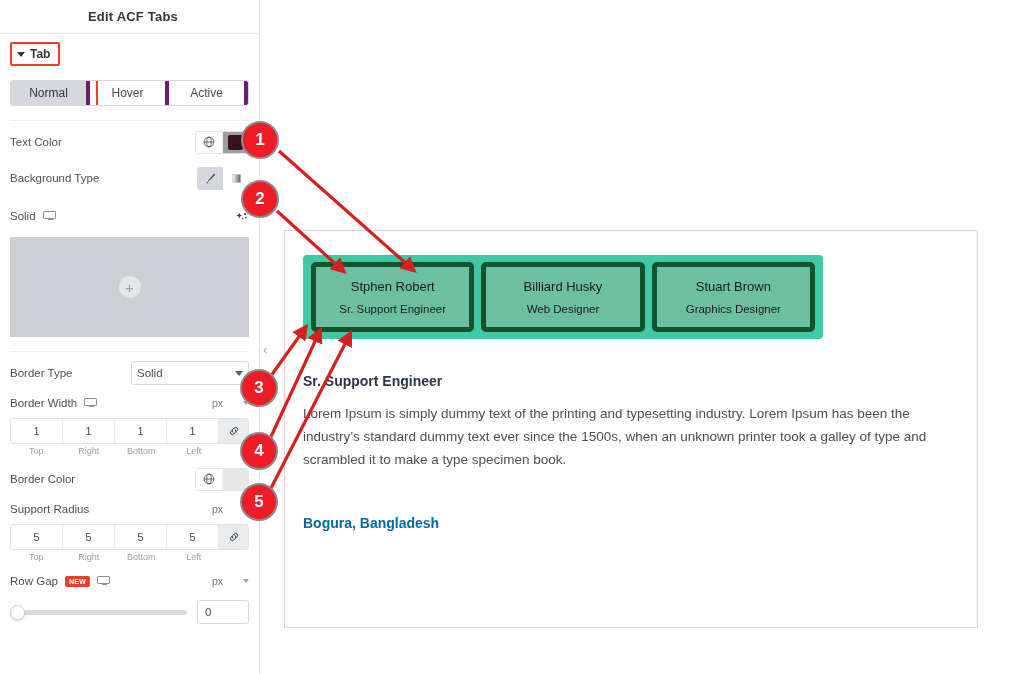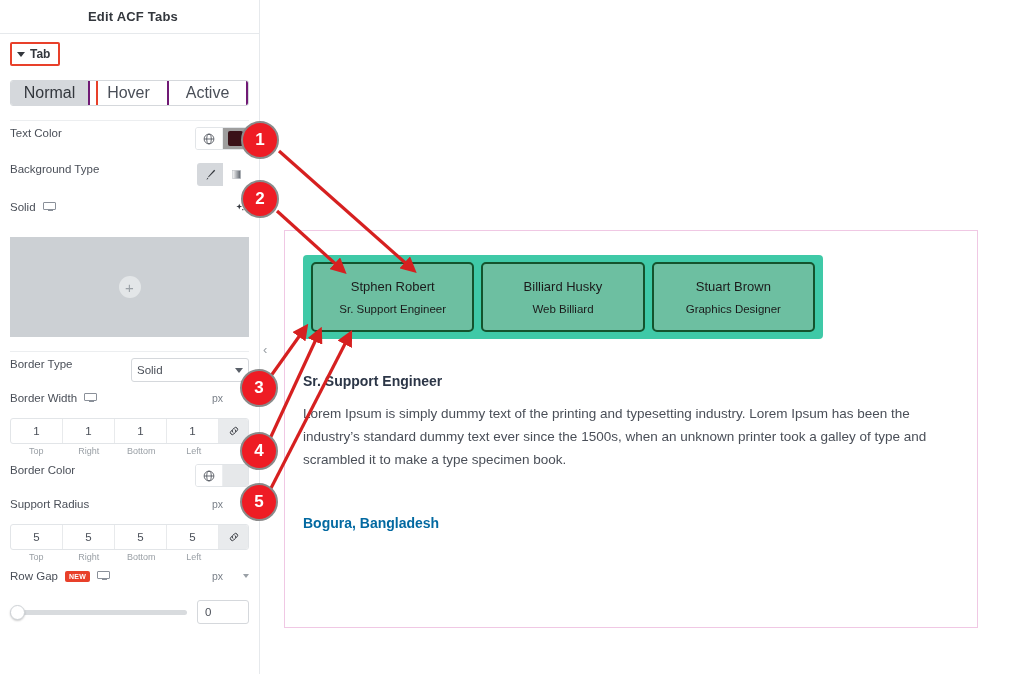--- a/index.html
+++ b/index.html
@@ -38,34 +38,34 @@
 
   .state-tabs {
     position: relative;
     margin: 14px 10px 0 10px;
     display: flex; height: 26px;
     border: 1px solid #d5d8dc; border-radius: 3px; overflow: hidden;
     background: #fff;
   }
   .state-tab {
     flex: 1; display: flex; align-items: center; justify-content: center;
-    font-size: 16px; color: #4a4f58; background: #fff;
-    border-right: 2px solid #701a75;
+    font-size: 12px; color: #4a4f58; background: #fff;
+    border-right: 4px solid #701a75;
   }
   .state-tab:last-child { border-right: none; }
   .state-tab.active { background: #d5d8dc; color: #33373d; }
   .tab-highlight {
     position: absolute; left: -2px; top: -3px; width: 89px; height: 31px;
     border: 2px solid #e8402a; border-radius: 2px; pointer-events: none;
   }
 
   .divider { height: 1px; background: #eceef0; margin: 14px 10px 0 10px; }
 
   .ctrl-row {
-    display: flex; align-items: flex-start; justify-content: space-between;
+    display: flex; align-items: center; justify-content: space-between;
     padding: 0 10px; height: 30px; margin-top: 6px;
   }
   .ctrl-label { font-size: 11.5px; color: #4a4f58; display: flex; align-items: center; gap: 7px; }
 
   .monitor-icon { width: 13px; height: 11px; position: relative; display: inline-block; }
   .monitor-icon i {
     position: absolute; left: 0; top: 0; width: 13px; height: 8px;
     border: 1.3px solid #8a9099; border-radius: 1px;
   }
   .monitor-icon i::after {
@@ -140,21 +140,21 @@
     position: absolute; left: 23px; top: 230px; width: 694px; height: 398px;
     border: 1px solid #f0c8e4;
   }
 
   .tabs-container {
     position: absolute; left: 42px; top: 255px; width: 520px; height: 84px;
     background: #3fc9a7; border-radius: 4px;
     display: flex; align-items: center; gap: 7px; padding: 7px 8px;
   }
   .tab-card {
-    flex: 1; height: 70px; background: #6dbfa1; border: 2px solid #14532d;
+    flex: 1; height: 70px; background: #6dbfa1; border: 5px solid #14532d;
     border-radius: 5px; display: flex; flex-direction: column;
     align-items: center; justify-content: center; gap: 9px;
   }
   .tab-card .tname { font-size: 13px; color: #1b1b1b; }
   .tab-card .trole { font-size: 11.5px; color: #1b1b1b; }
 
   .content-h { position: absolute; left: 42px; top: 373px; font-size: 14px; font-weight: bold; color: #2c3647; }
   .content-p {
     position: absolute; left: 42px; top: 402px; width: 660px;
     font-size: 13.5px; color: #4a4f58; line-height: 23px;
@@ -379,21 +379,21 @@
     <div class="collapse-chevron">‹</div>
     <div class="page-frame"></div>
 
     <div class="tabs-container">
       <div class="tab-card">
         <span class="tname">Stphen Robert</span>
         <span class="trole">Sr. Support Engineer</span>
       </div>
       <div class="tab-card">
         <span class="tname">Billiard Husky</span>
-        <span class="trole">Web Billiard</span>
+        <span class="trole">Web Designer</span>
       </div>
       <div class="tab-card">
         <span class="tname">Stuart Brown</span>
         <span class="trole">Graphics Designer</span>
       </div>
     </div>
 
     <div class="content-h">Sr. Support Engineer</div>
     <div class="content-p">Lorem Ipsum is simply dummy text of the printing and typesetting industry. Lorem Ipsum has been the industry’s standard dummy text ever since the 1500s, when an unknown printer took a galley of type and scrambled it to make a type specimen book.</div>
     <div class="content-loc">Bogura, Bangladesh</div>

